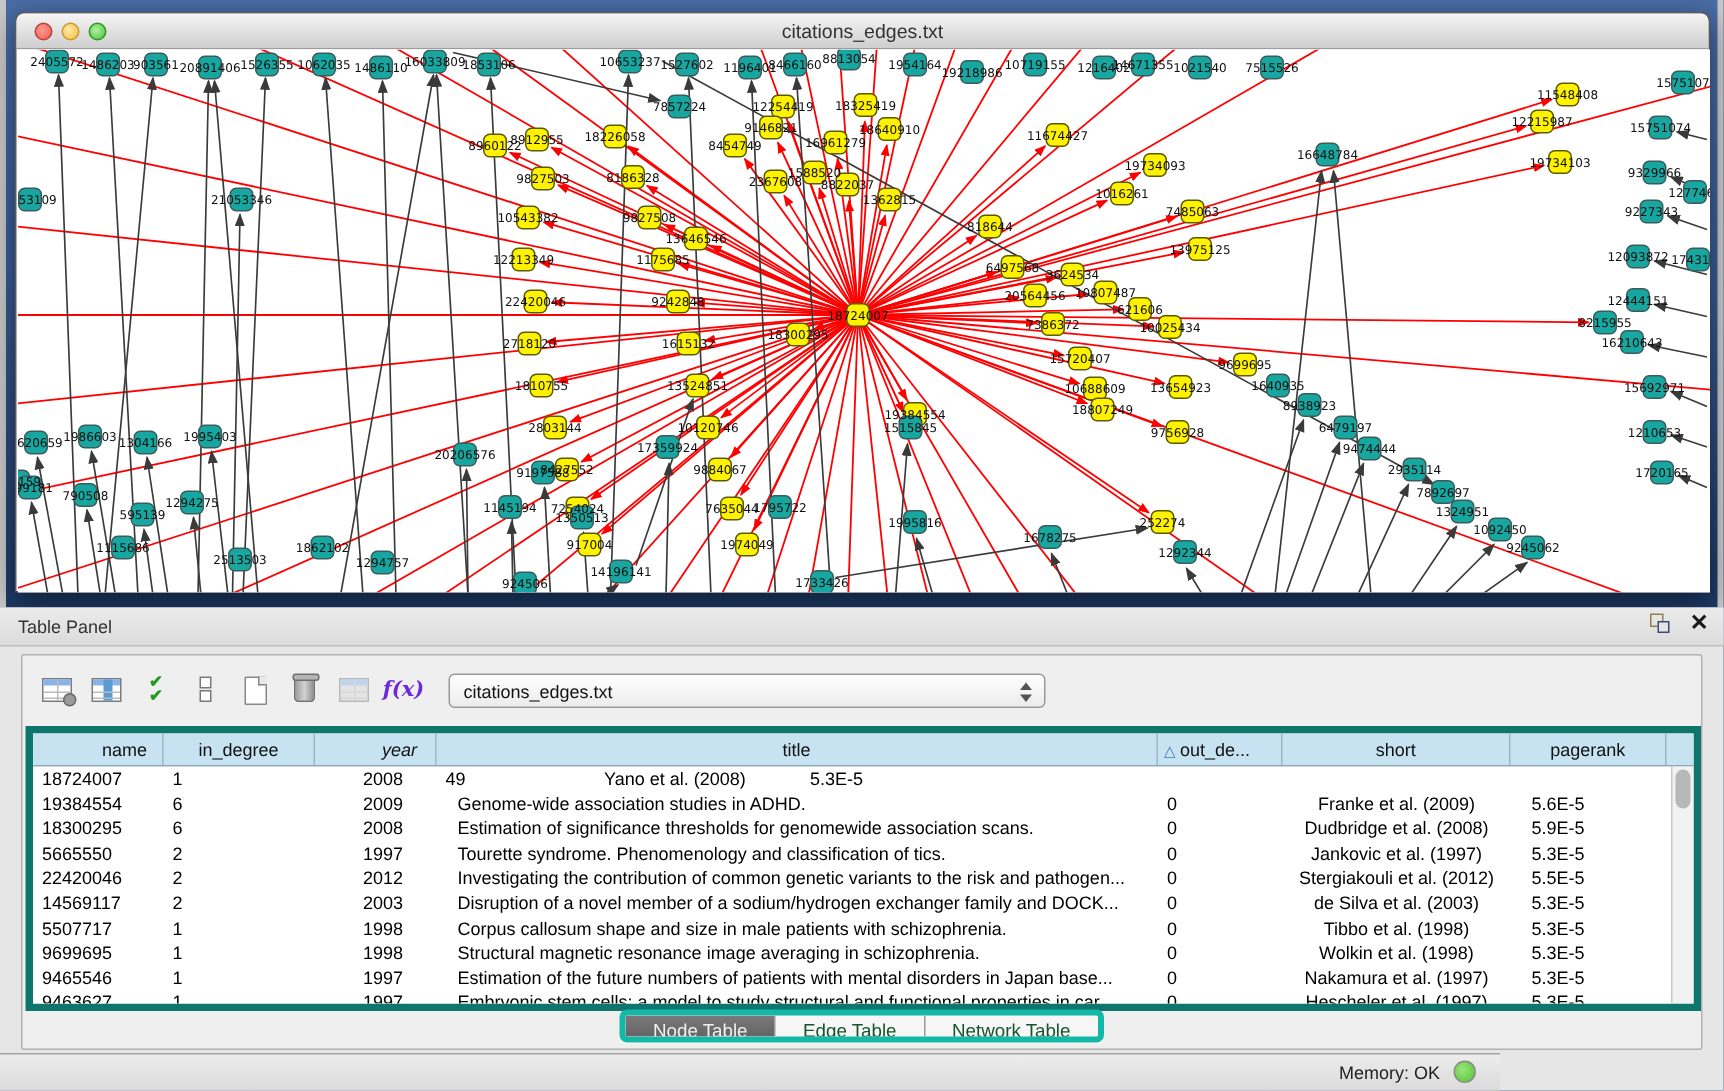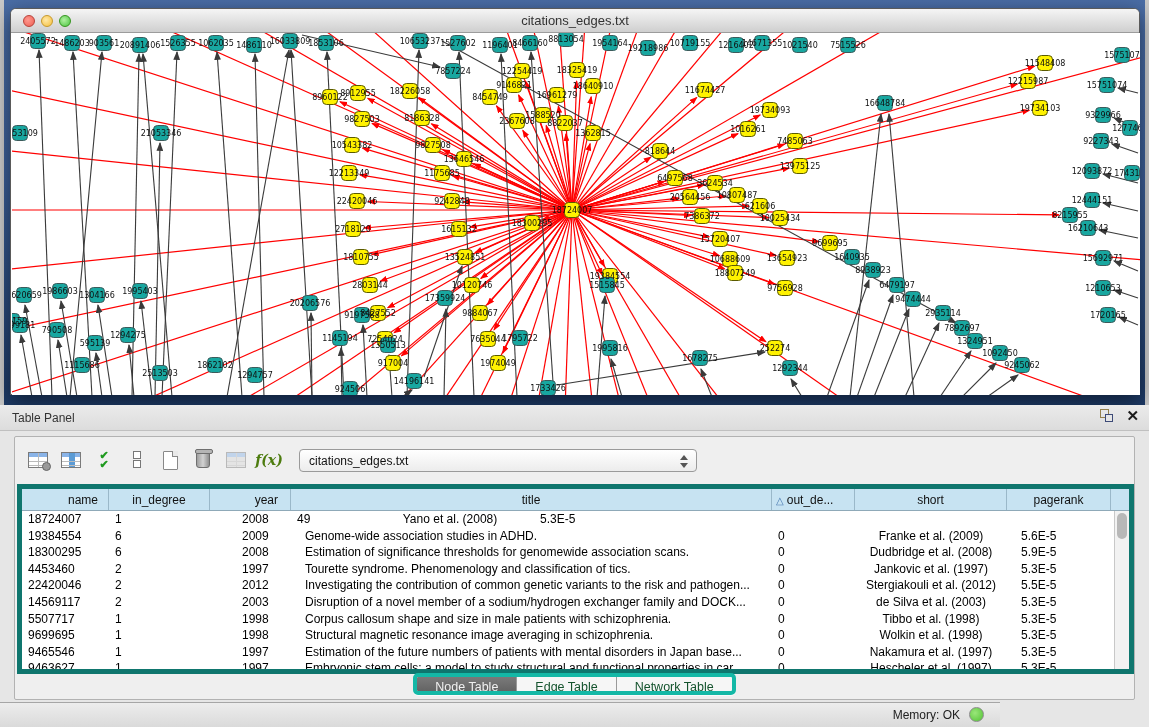--- a/index.html
+++ b/index.html
@@ -43,21 +43,21 @@
   .float-ico .b2 { position:absolute; left:5px; top:5px; width:8px; height:8px; border:1px solid #3d4a77; background:#e6e6e6; }
   .close-x { font-size:15px; font-weight:bold; color:#1a1a1a; line-height:14px; cursor:default; }
 
   .content-box { position:absolute; left:14px; top:31px; width:1121px; height:264px;
     border:1px solid #b2b2b2; background:#efefef; border-radius:2px; }
   .toolbar { position:absolute; left:0; top:0; right:0; height:46px;
     display:flex; align-items:center; padding-left:10px; }
   .tool { width:26px; height:26px; margin-right:7px; display:flex; align-items:center;
     justify-content:center; }
   .fx { font-family:"DejaVu Serif",serif; font-style:italic; font-weight:bold;
-    font-size:14px; color:#4d7c0f; }
+    font-size:14px; color:#6d28d9; }
   .combo { position:relative; width:398px; height:23px; margin-left:10px;
     border:1px solid #9a9a9a; border-radius:4px;
     background:linear-gradient(180deg,#ffffff,#ececec); }
   .combo-text { position:absolute; left:9px; top:4px; font-size:12px; color:#111; }
   .combo-arrows { position:absolute; right:7px; top:4px; width:9px; height:15px; }
   .combo-arrows .up { position:absolute; top:1px; left:0; width:0; height:0;
     border-left:4.5px solid transparent; border-right:4.5px solid transparent;
     border-bottom:5px solid #555; }
   .combo-arrows .dn { position:absolute; bottom:1px; left:0; width:0; height:0;
     border-left:4.5px solid transparent; border-right:4.5px solid transparent;
@@ -73,21 +73,21 @@
   .td { font-size:12px; color:#000; white-space:nowrap; overflow:hidden; padding-top:1px; }
   .c0{width:87px;  padding-left:6px;}
   .c1{width:101px; padding-left:6px;}
   .c2{width:81px;  padding-left:32px;}
   .c3{width:481px; padding-left:14px;}
   .c4{width:83px;  padding-left:6px;}
   .c5{width:152px; text-align:center;}
   .c6{width:104px; padding-left:14px;}
   .th.c0{text-align:right; padding-right:10px; padding-left:0;}
   .th.c1{text-align:center; padding-left:0;}
-  .th.c2{text-align:right; padding-right:12px; padding-left:0;}
+  .th.c2{text-align:right; padding-right:12px; padding-left:0;font-style:italic;}
   .th.c3{text-align:center; padding-left:0;}
   .th.c4{padding-left:4px;}
   .th.c6{text-align:center; padding-left:0;}
   .sort-tri { color:#4878b0; font-size:10px; margin-right:3px; }
   .vscroll { position:absolute; right:0; top:22px; bottom:0; width:15px;
     background:#f2f2f2; border-left:1px solid #c8c8c8; }
   .vthumb { position:absolute; left:2px; top:2px; width:10px; height:26px;
     background:#b8b8b8; border-radius:5px; }
 
   .tabs-row { position:absolute; left:0; bottom:4px; right:0; display:flex; justify-content:center; }
@@ -675,21 +675,21 @@
           <div class="tr">
             <div class="td c0">18300295</div>
             <div class="td c1">6</div>
             <div class="td c2">2008</div>
             <div class="td c3">Estimation of significance thresholds for genomewide association scans.</div>
             <div class="td c4">0</div>
             <div class="td c5">Dudbridge et al. (2008)</div>
             <div class="td c6">5.9E-5</div>
           </div>
           <div class="tr">
-            <div class="td c0">4453460</div>
+            <div class="td c0">5665550</div>
             <div class="td c1">2</div>
             <div class="td c2">1997</div>
             <div class="td c3">Tourette syndrome. Phenomenology and classification of tics.</div>
             <div class="td c4">0</div>
             <div class="td c5">Jankovic et al. (1997)</div>
             <div class="td c6">5.3E-5</div>
           </div>
           <div class="tr">
             <div class="td c0">22420046</div>
             <div class="td c1">2</div>

